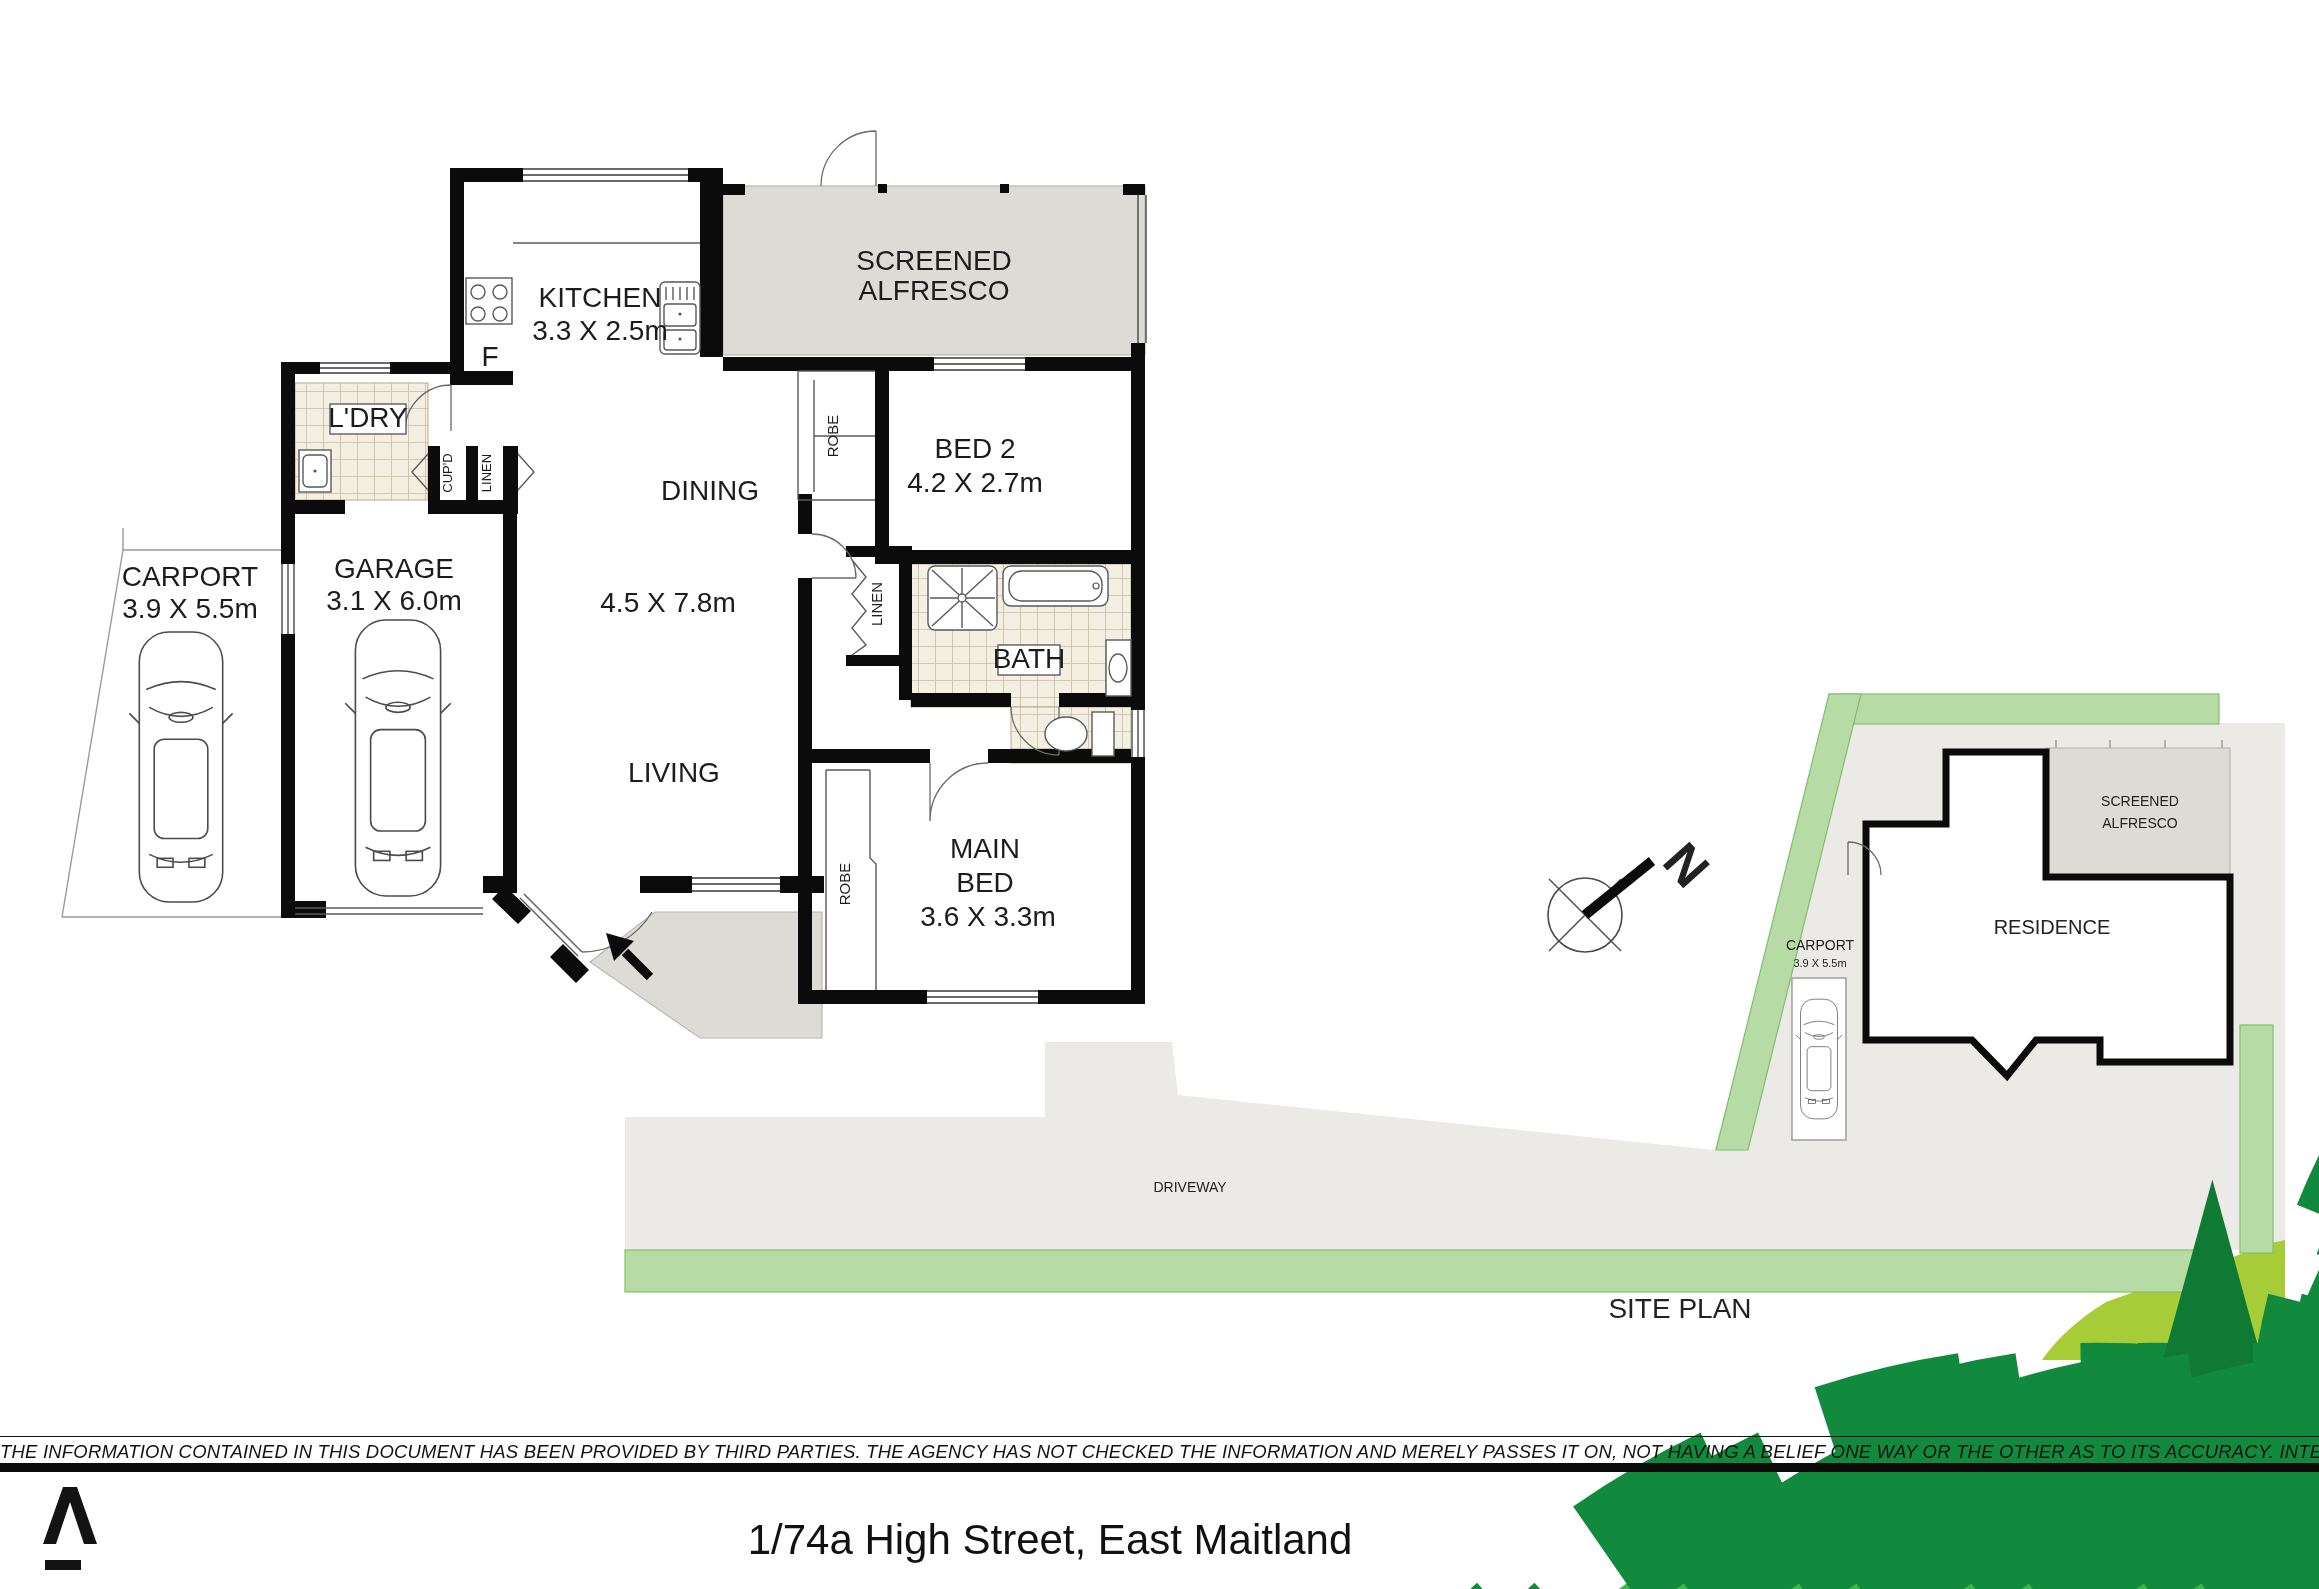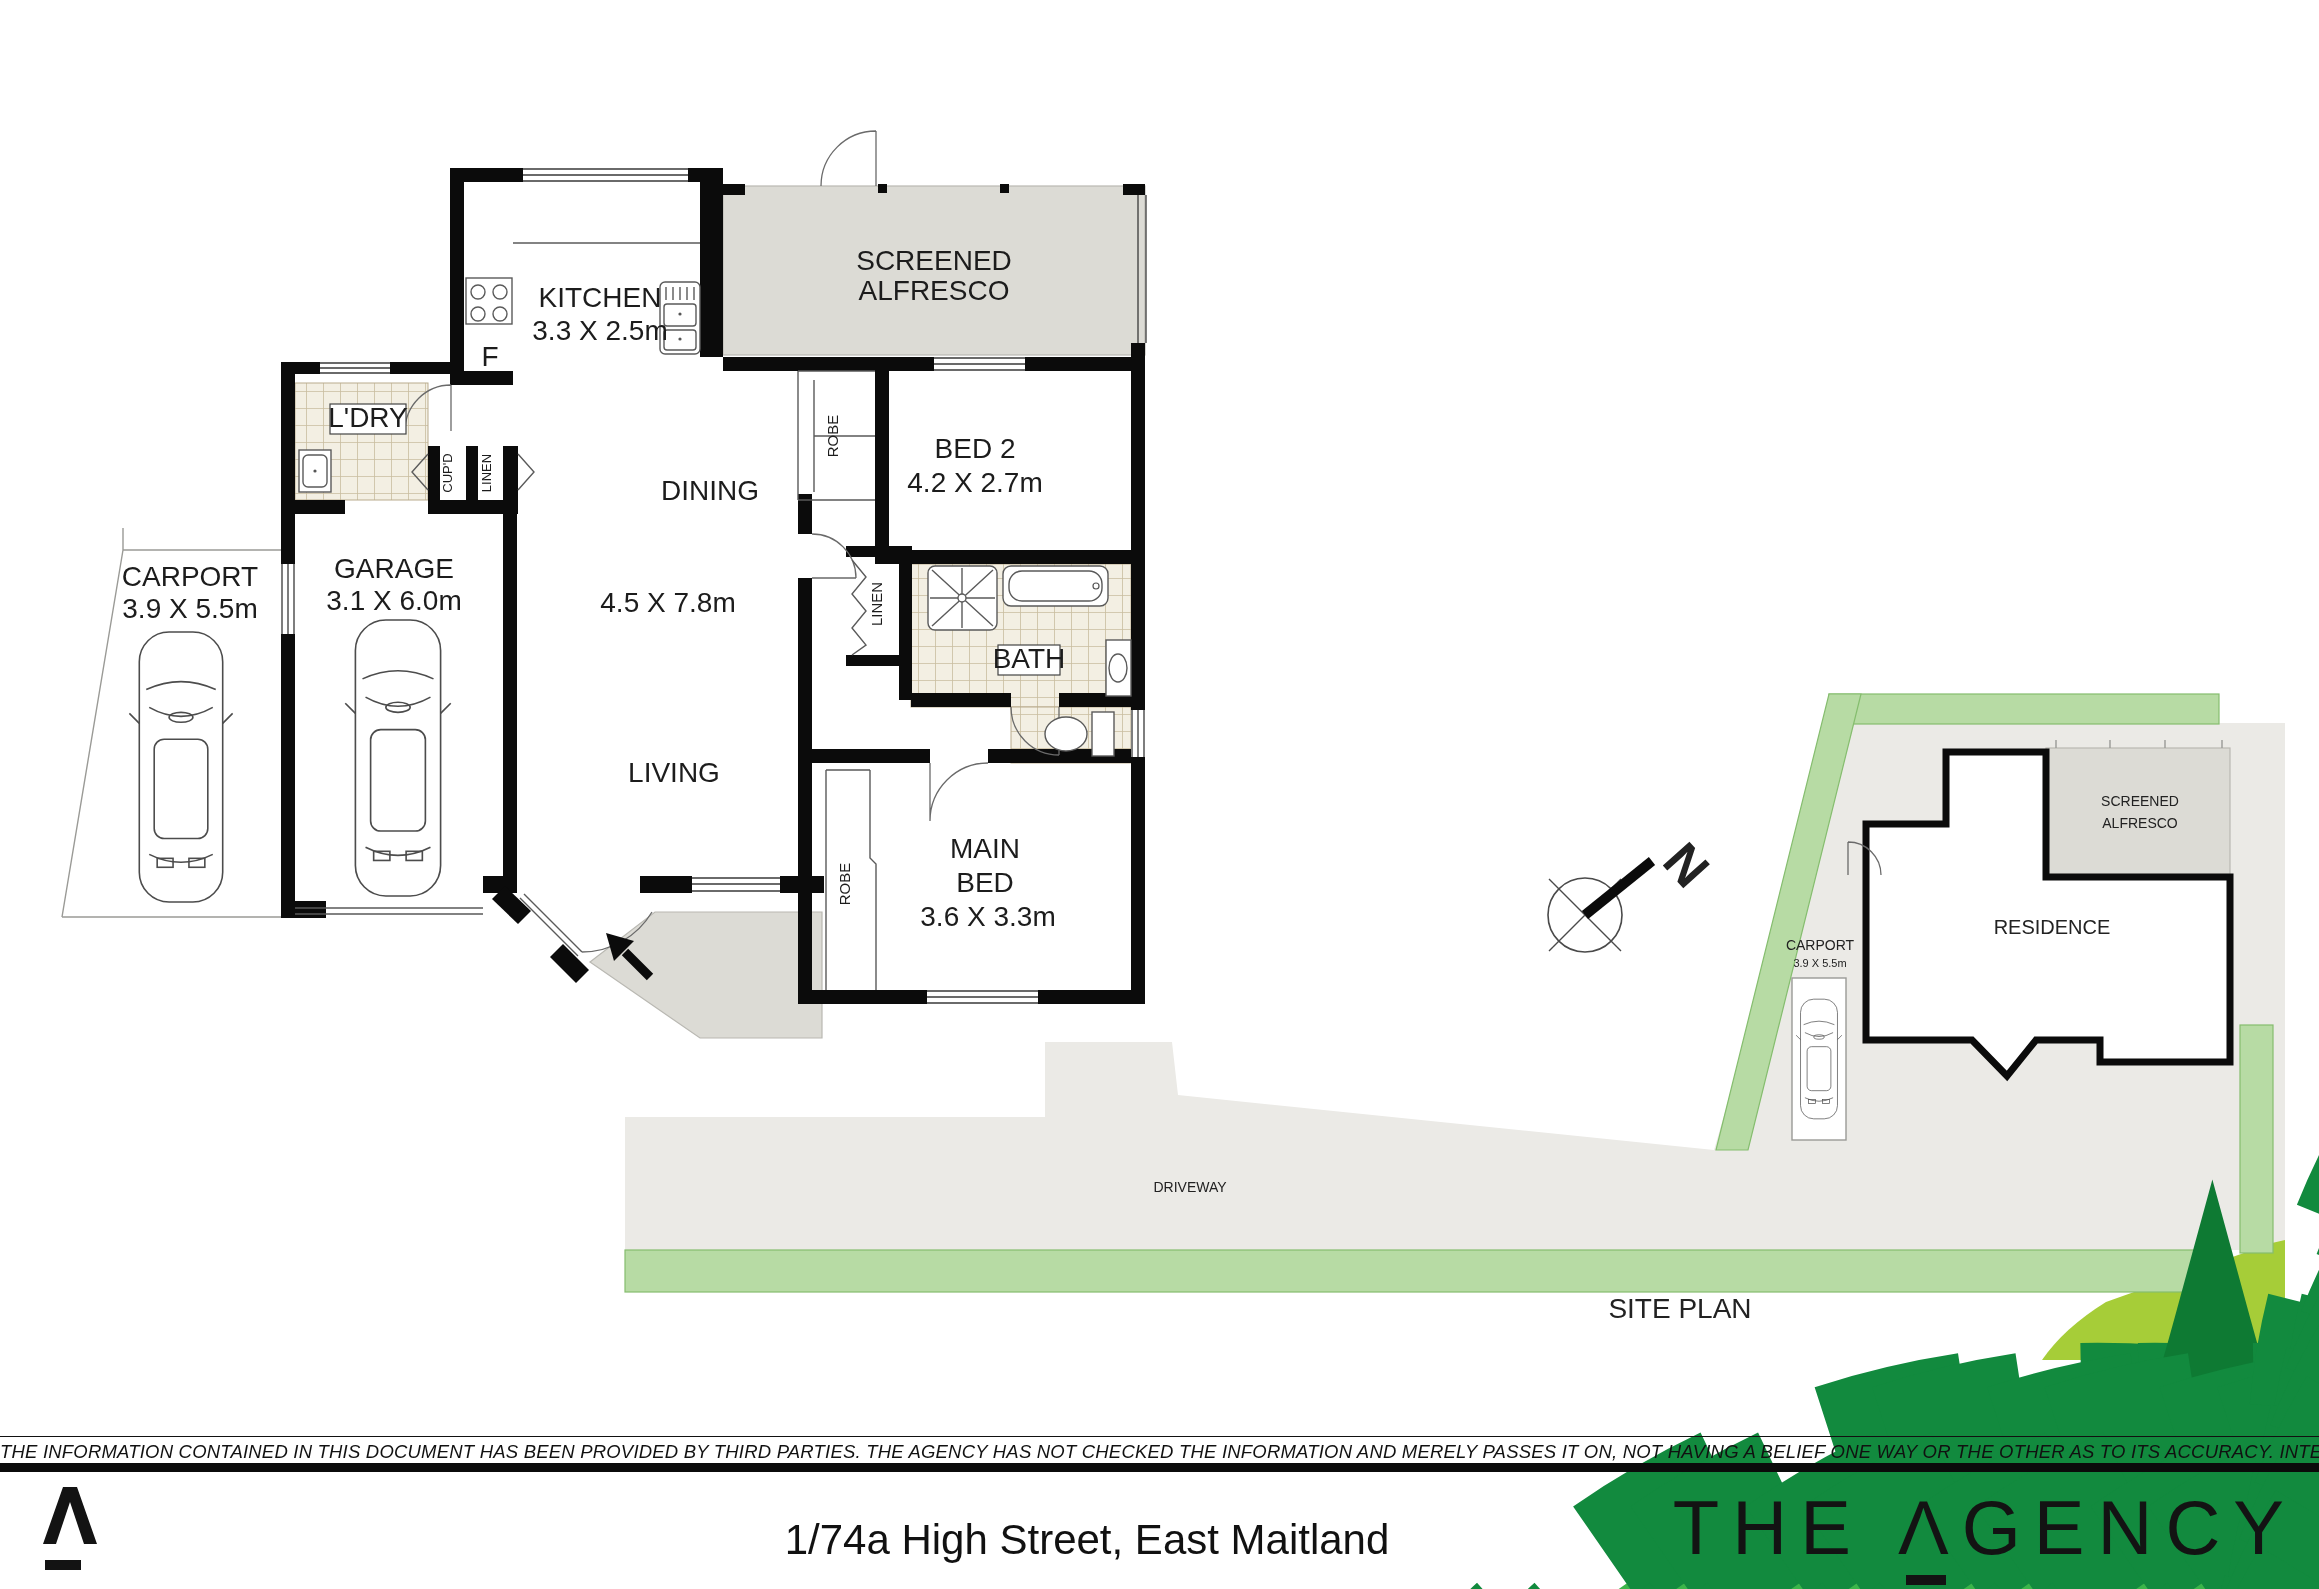--- a/index.html
+++ b/index.html
@@ -21,21 +21,21 @@
   .greenstrip{fill:#b7dba4;stroke:#85bd6e;stroke-width:1.2;}
   .lawn{fill:#a6cd38;}
   
   .overlay{position:absolute;}
   #area-note{top:1352px;right:39px;font-size:27px;letter-spacing:.5px;color:#111;}
   #area-note sup{font-size:17px;}
   #disclaimer-bar{top:1436px;left:0;width:2319px;border-top:1.5px solid #111;
       padding-top:4px;text-align:center;font-style:italic;font-size:18.5px;
       letter-spacing:.2px;color:#111;white-space:nowrap;}
   #black-rule{top:1463px;left:0;width:2319px;height:9px;background:#0b0b0b;}
-  #footer-address{top:1516px;left:727px;width:720px;text-align:center;font-size:42px;color:#111;}
+  #footer-address{top:1516px;left:690px;width:720px;text-align:center;font-size:42px;color:#111;}
   #brand-wordmark{top:1484px;right:22px;font-size:76px;letter-spacing:13px;color:#131313;white-space:nowrap;}
   .brand-a{position:relative;display:inline-block;}
   .brand-a::after{content:"";position:absolute;left:8px;bottom:-14px;width:40px;height:10px;background:#131313;}
 </style>
 </head>
 <body>
 
 <div id="page">
 
 <svg id="plan-svg" width="2319" height="1589" viewBox="0 0 2319 1589">
@@ -410,15 +410,14 @@
 <div class="overlay" id="disclaimer-bar">THE INFORMATION CONTAINED IN THIS DOCUMENT HAS BEEN PROVIDED BY THIRD PARTIES. THE AGENCY HAS NOT CHECKED THE INFORMATION AND MERELY PASSES IT ON, NOT HAVING A BELIEF ONE WAY OR THE OTHER AS TO ITS ACCURACY.  INTERESTED PARTIES SHOULD MAKE AND RELY UPON THEIR OWN ENQUIRIES.</div>
 <div class="overlay" id="black-rule"></div>
 
 <svg class="overlay" style="left:40px;top:1482px;" width="70" height="95" viewBox="0 0 70 95">
   <polygon points="3,62 23,5 37,5 57,62 44,62 30,20 16,62" fill="#131313"></polygon>
   <rect x="5" y="78" width="36" height="10" fill="#131313"></rect>
 </svg>
 
 <div class="overlay" id="footer-address">1/74a High Street, East Maitland</div>
 
-<div class="overlay" id="brand-wordmark"><span>THE</span>&nbsp;<span class="brand-a">Λ</span><span>GENCY</span></div>
 
 </div>
 
 </body></html>

